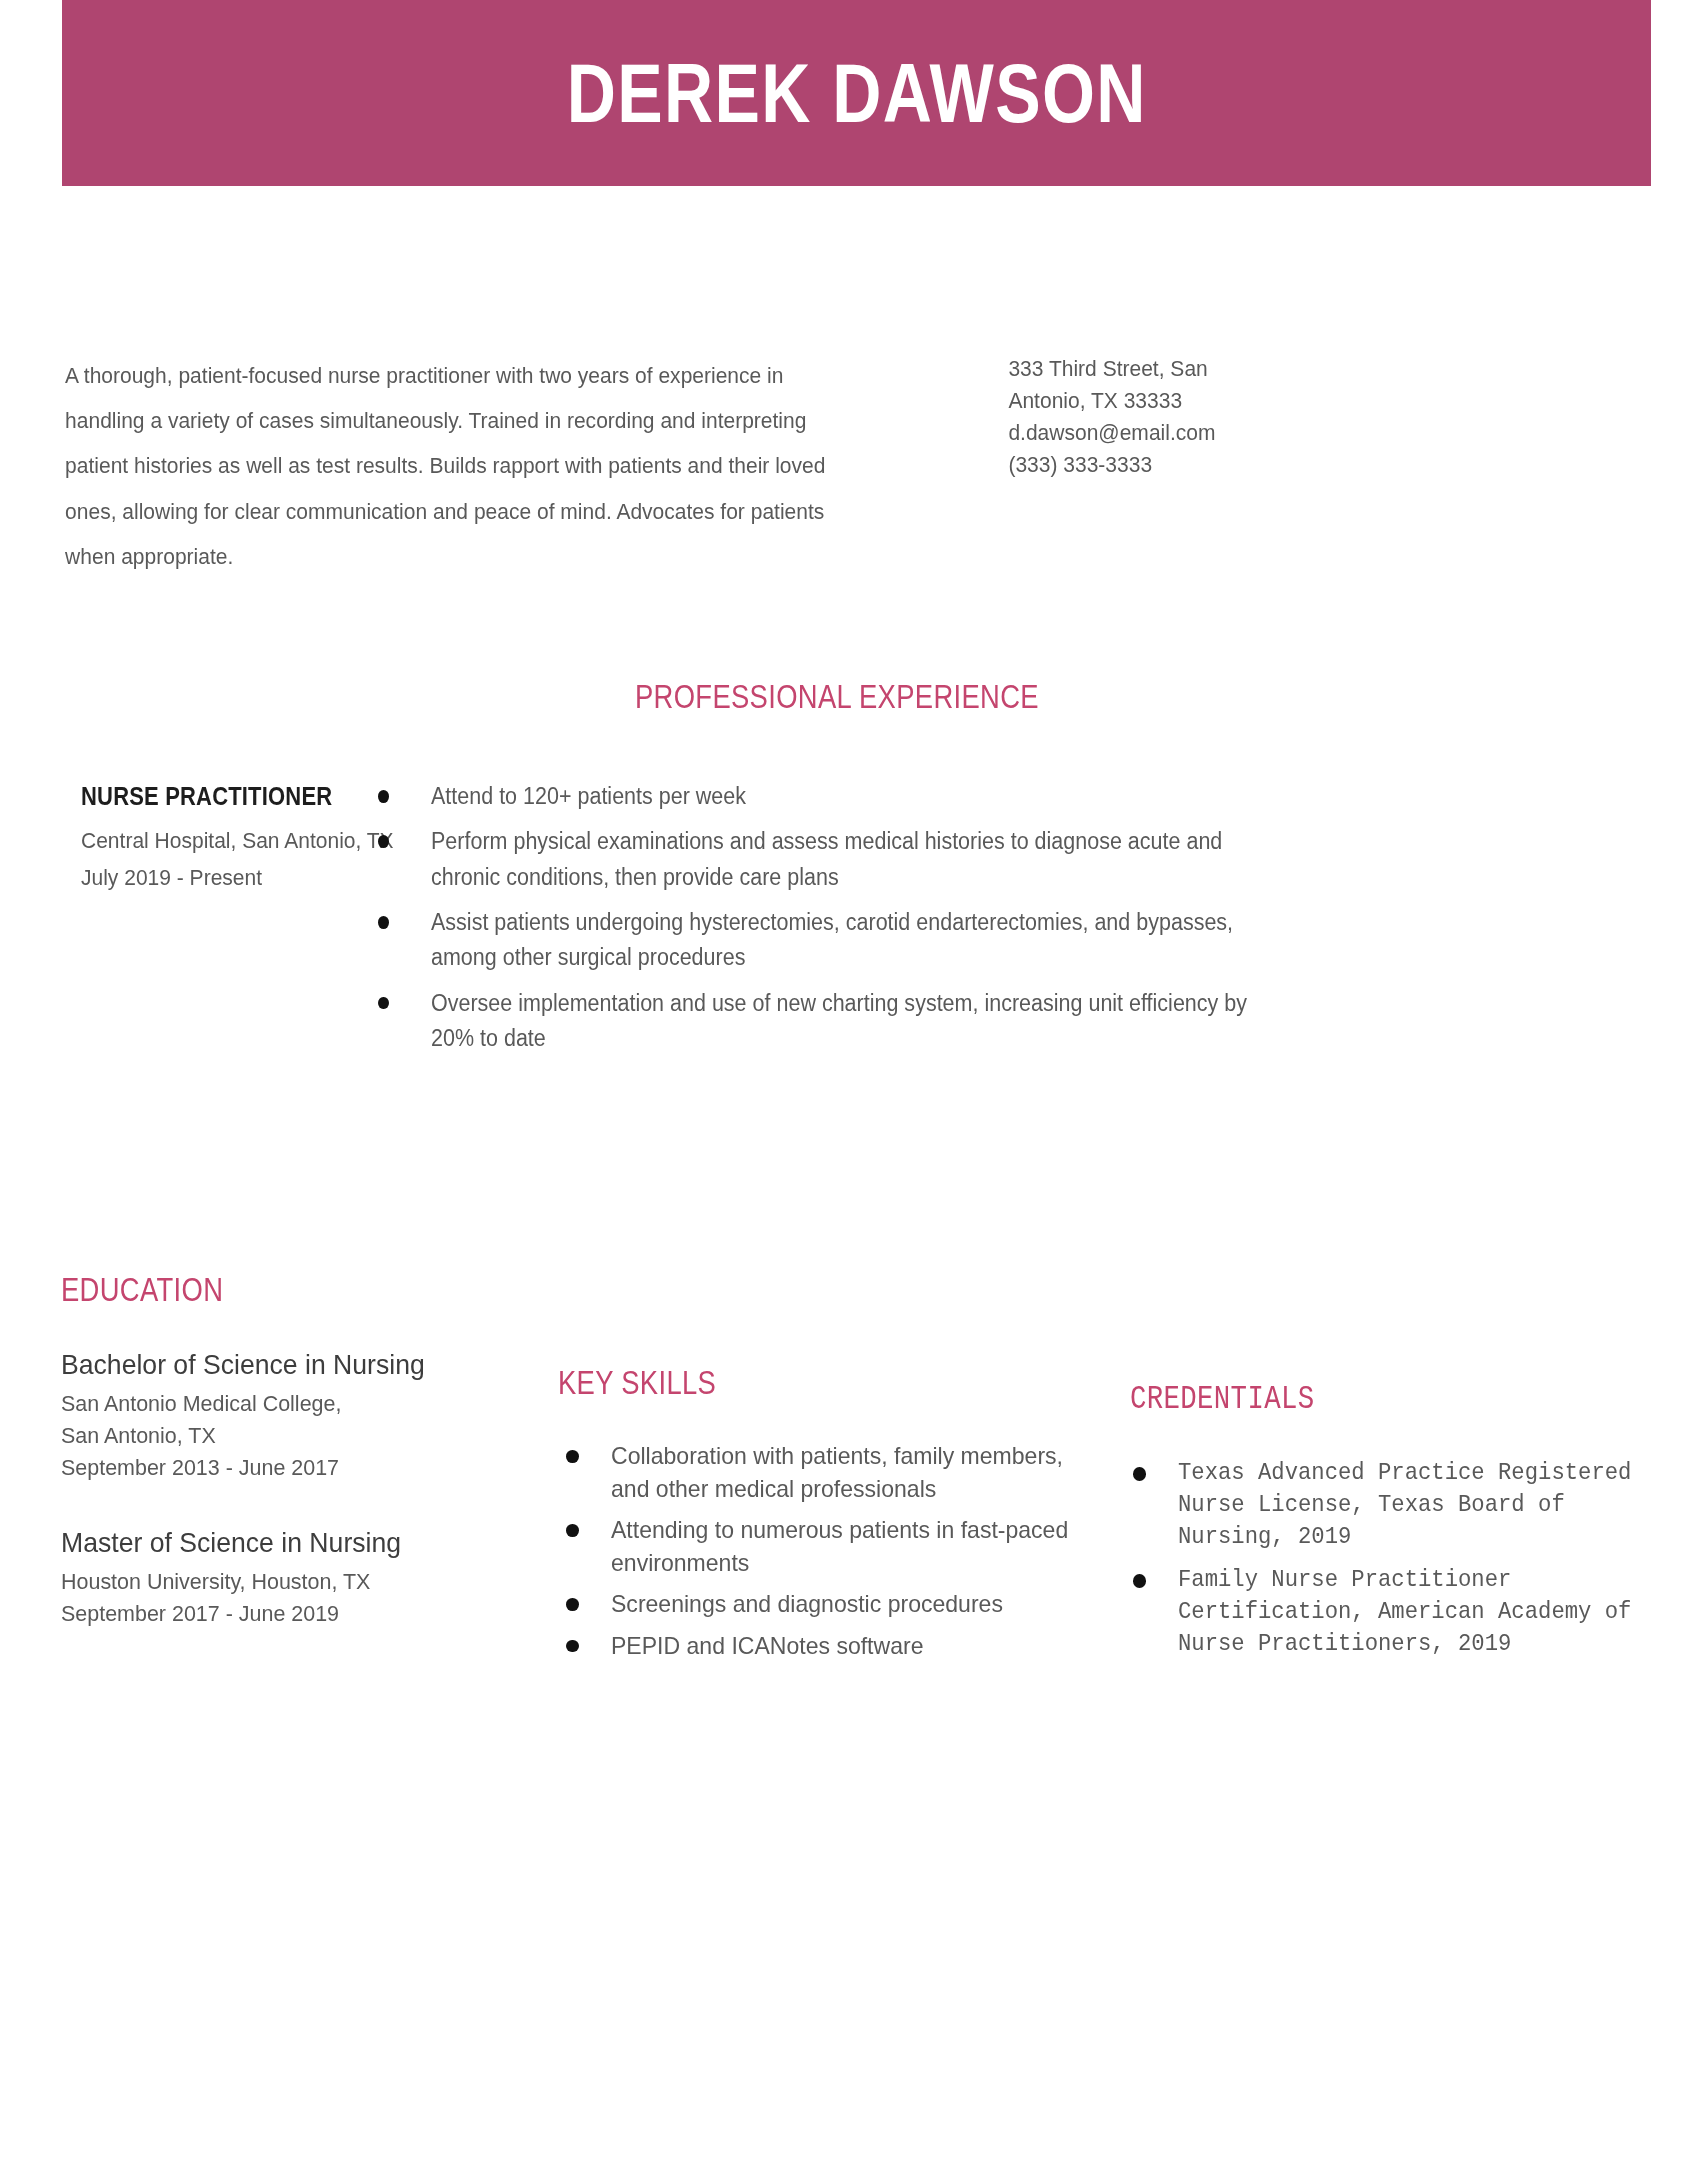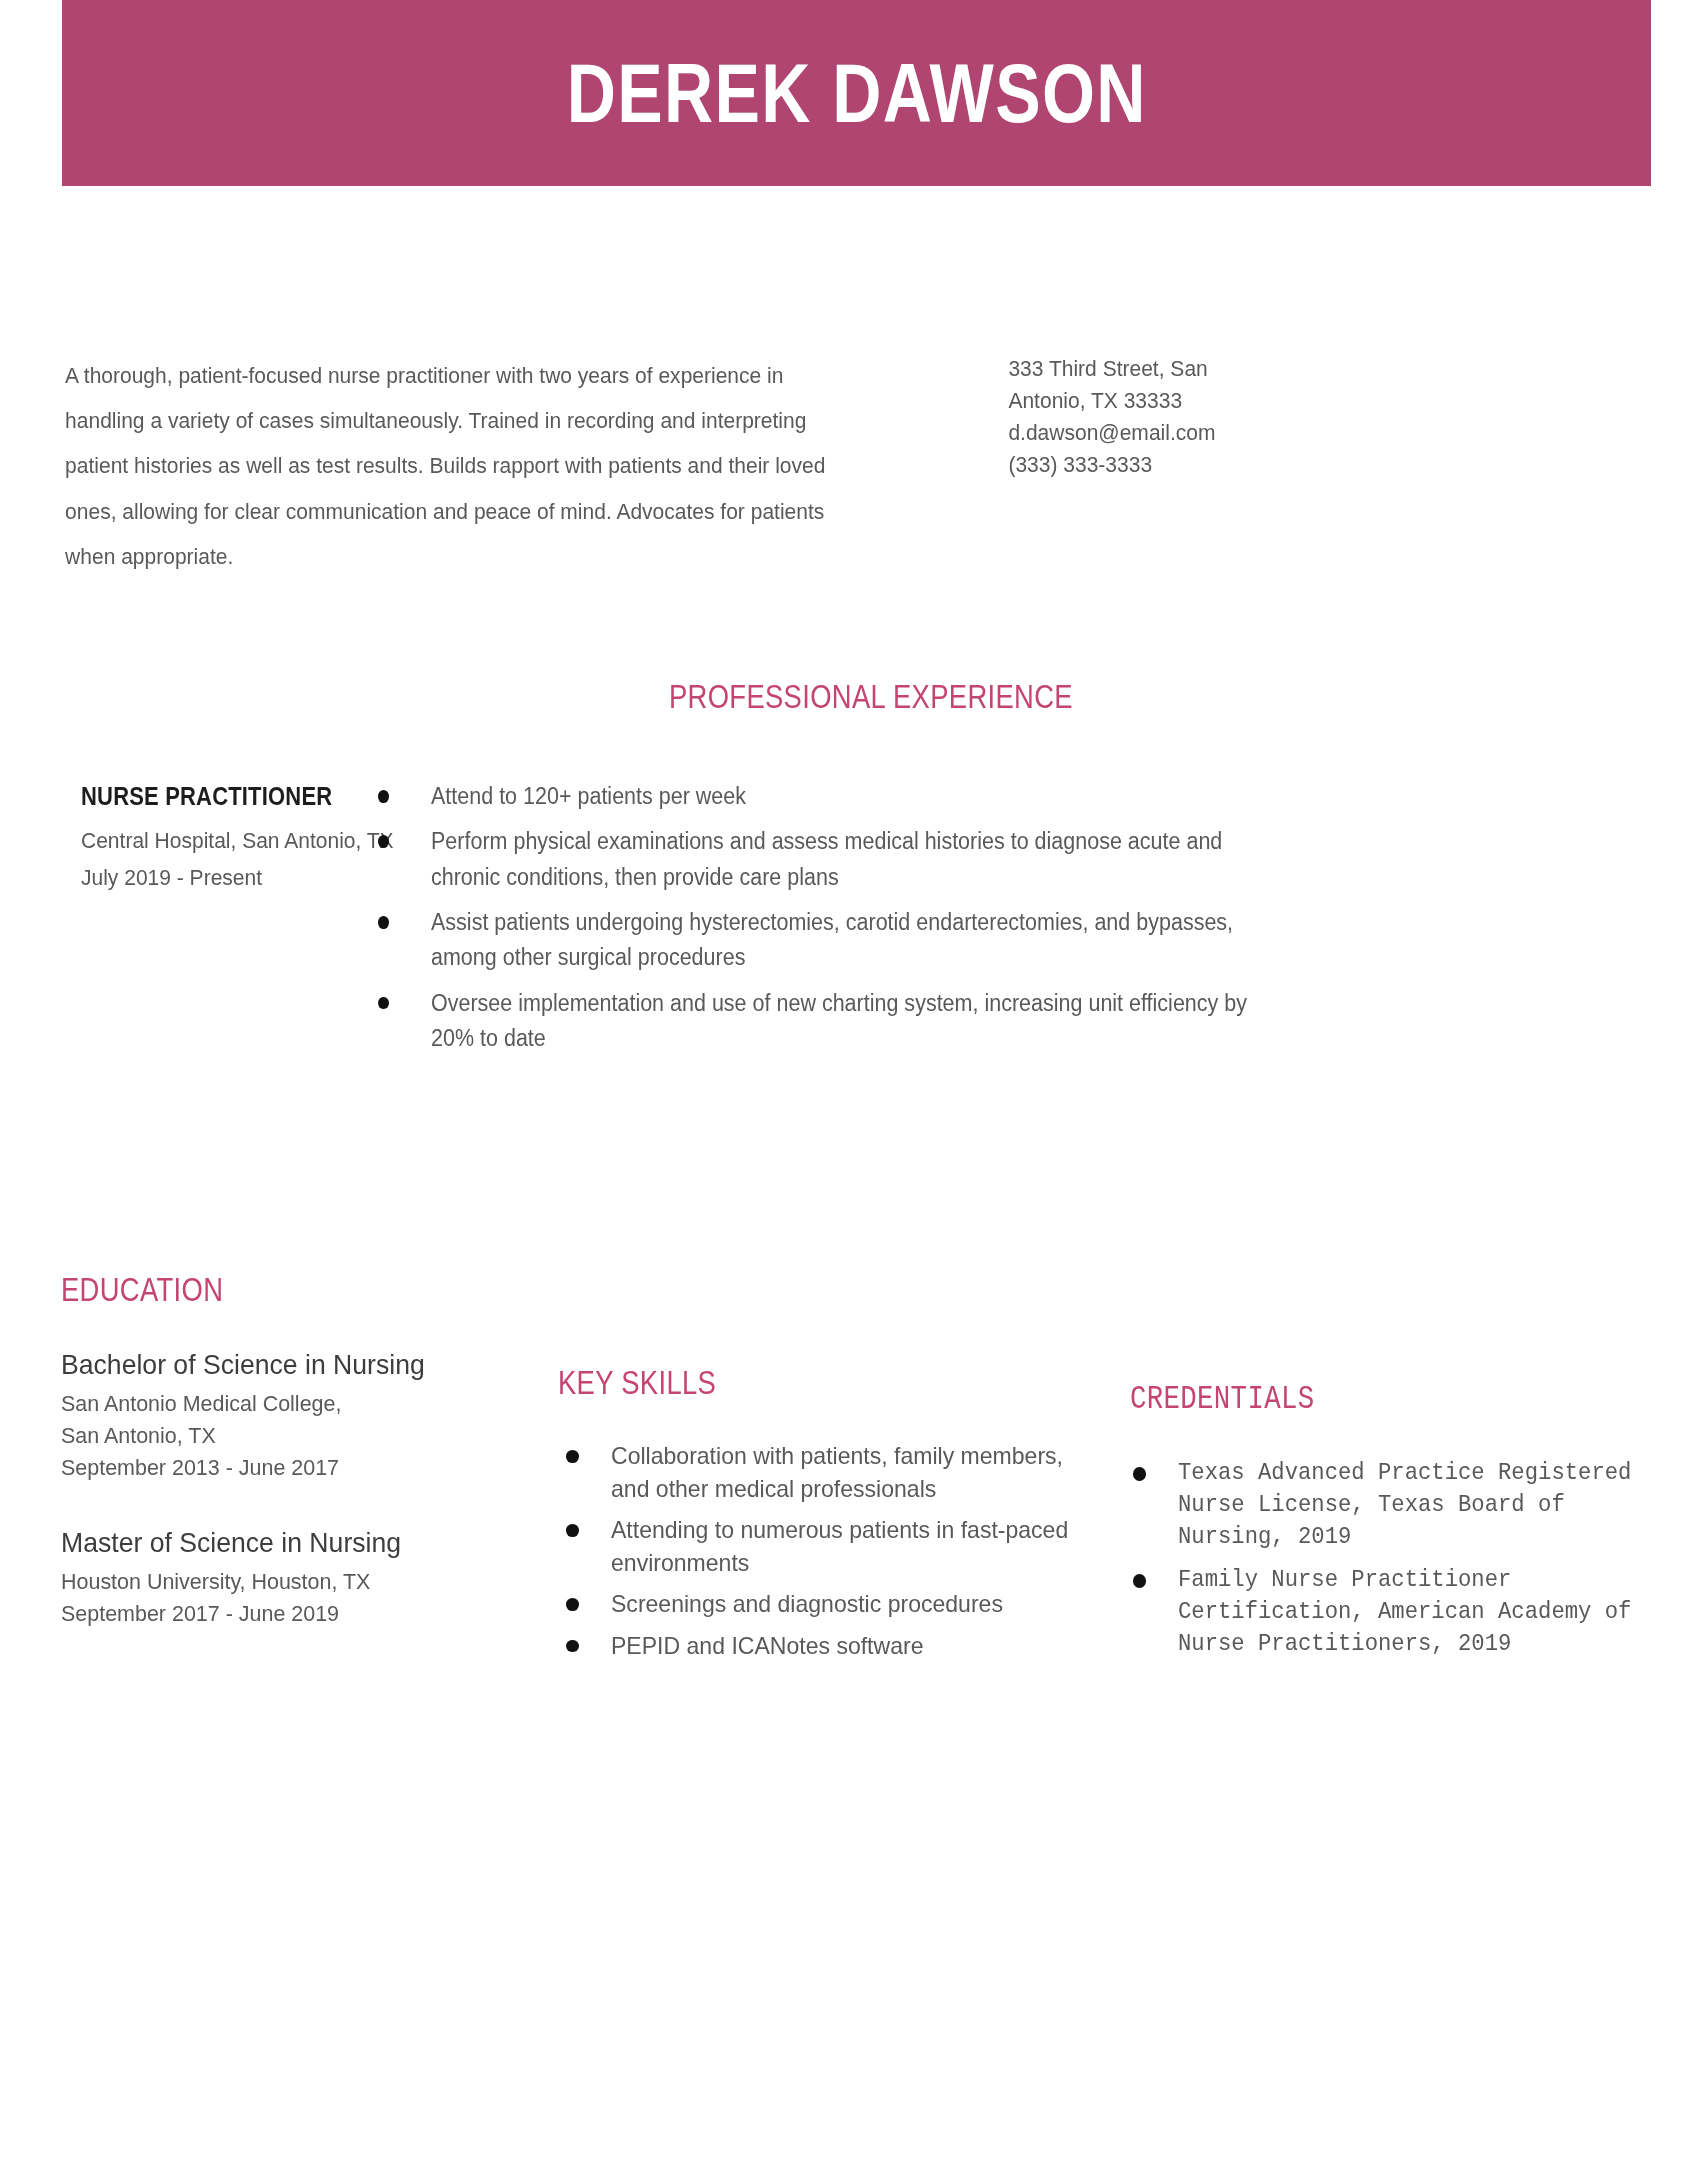--- a/index.html
+++ b/index.html
@@ -88,21 +88,21 @@
     font-weight: 400;
     letter-spacing: 0.4px;
     transform: scaleX(0.83);
     transform-origin: left top;
     white-space: nowrap;
   }
 
   
   .pe-heading-wrap {
     position: absolute;
-    left: 669px;
+    left: 635px;
     top: 680px;
   }
 
   .experience-block {
     position: absolute;
     left: 0;
     top: 779px;
     width: 1663px;
     display: flex;
     align-items: flex-start;

